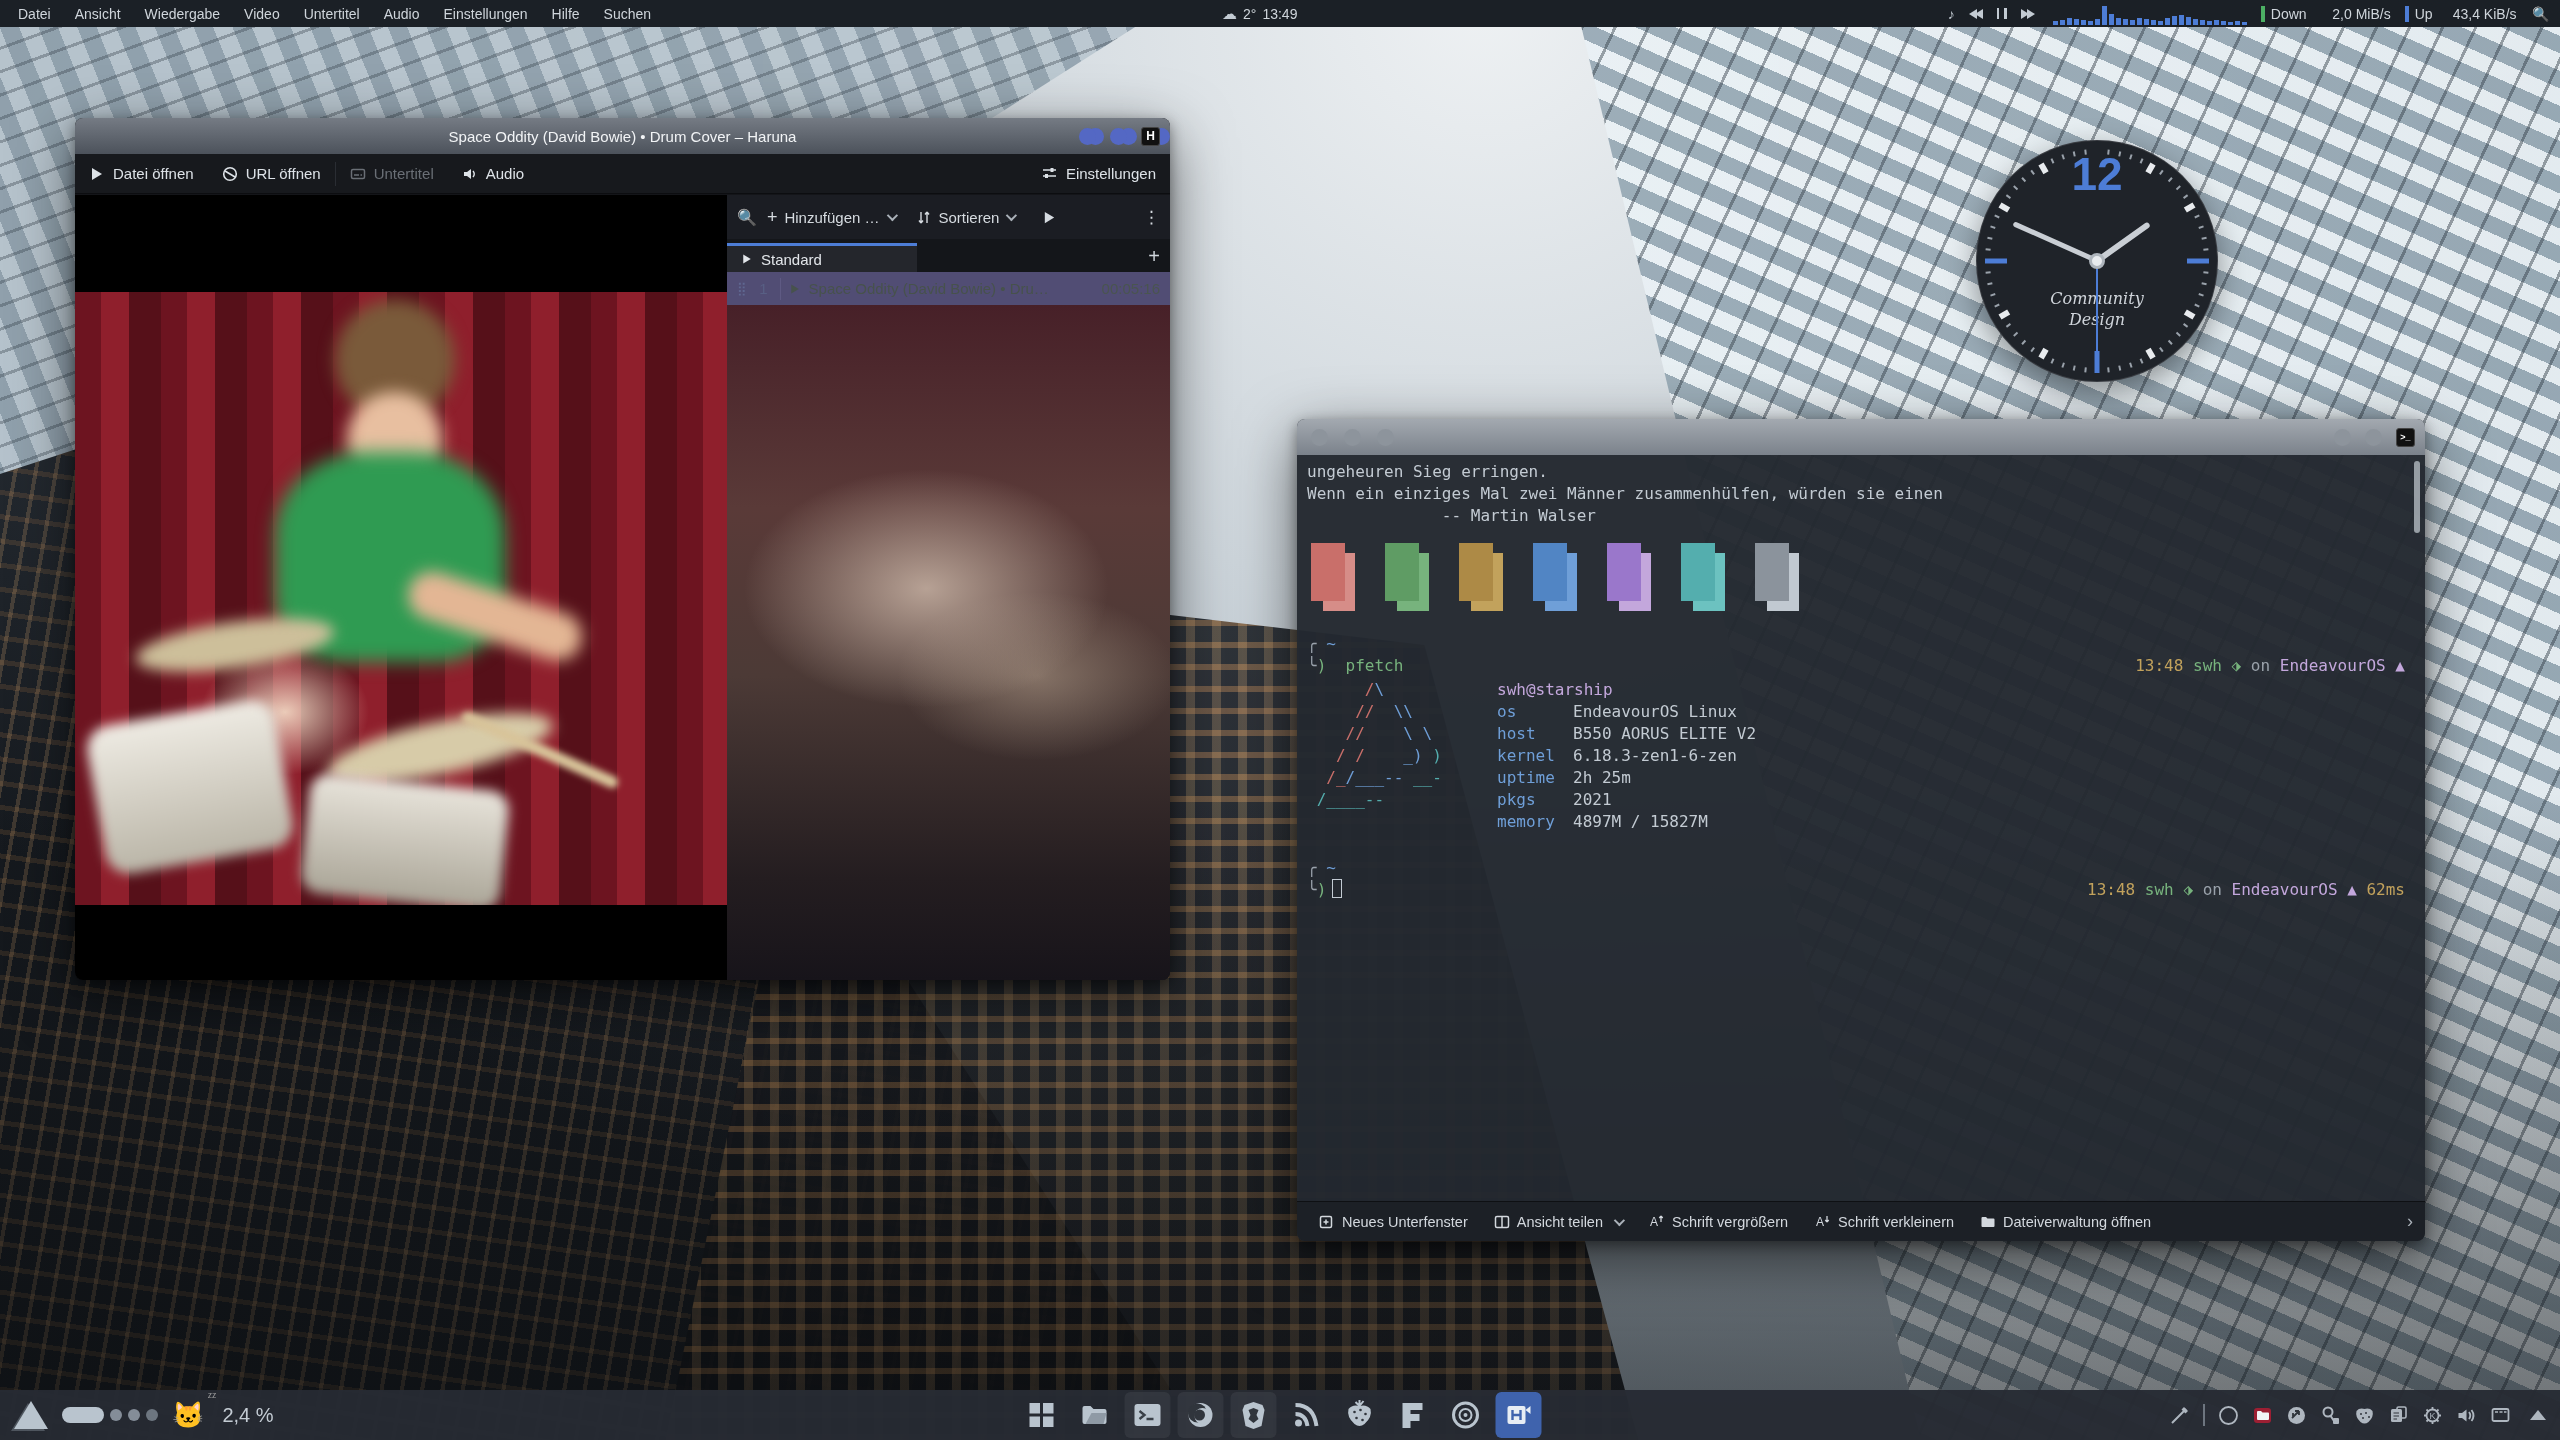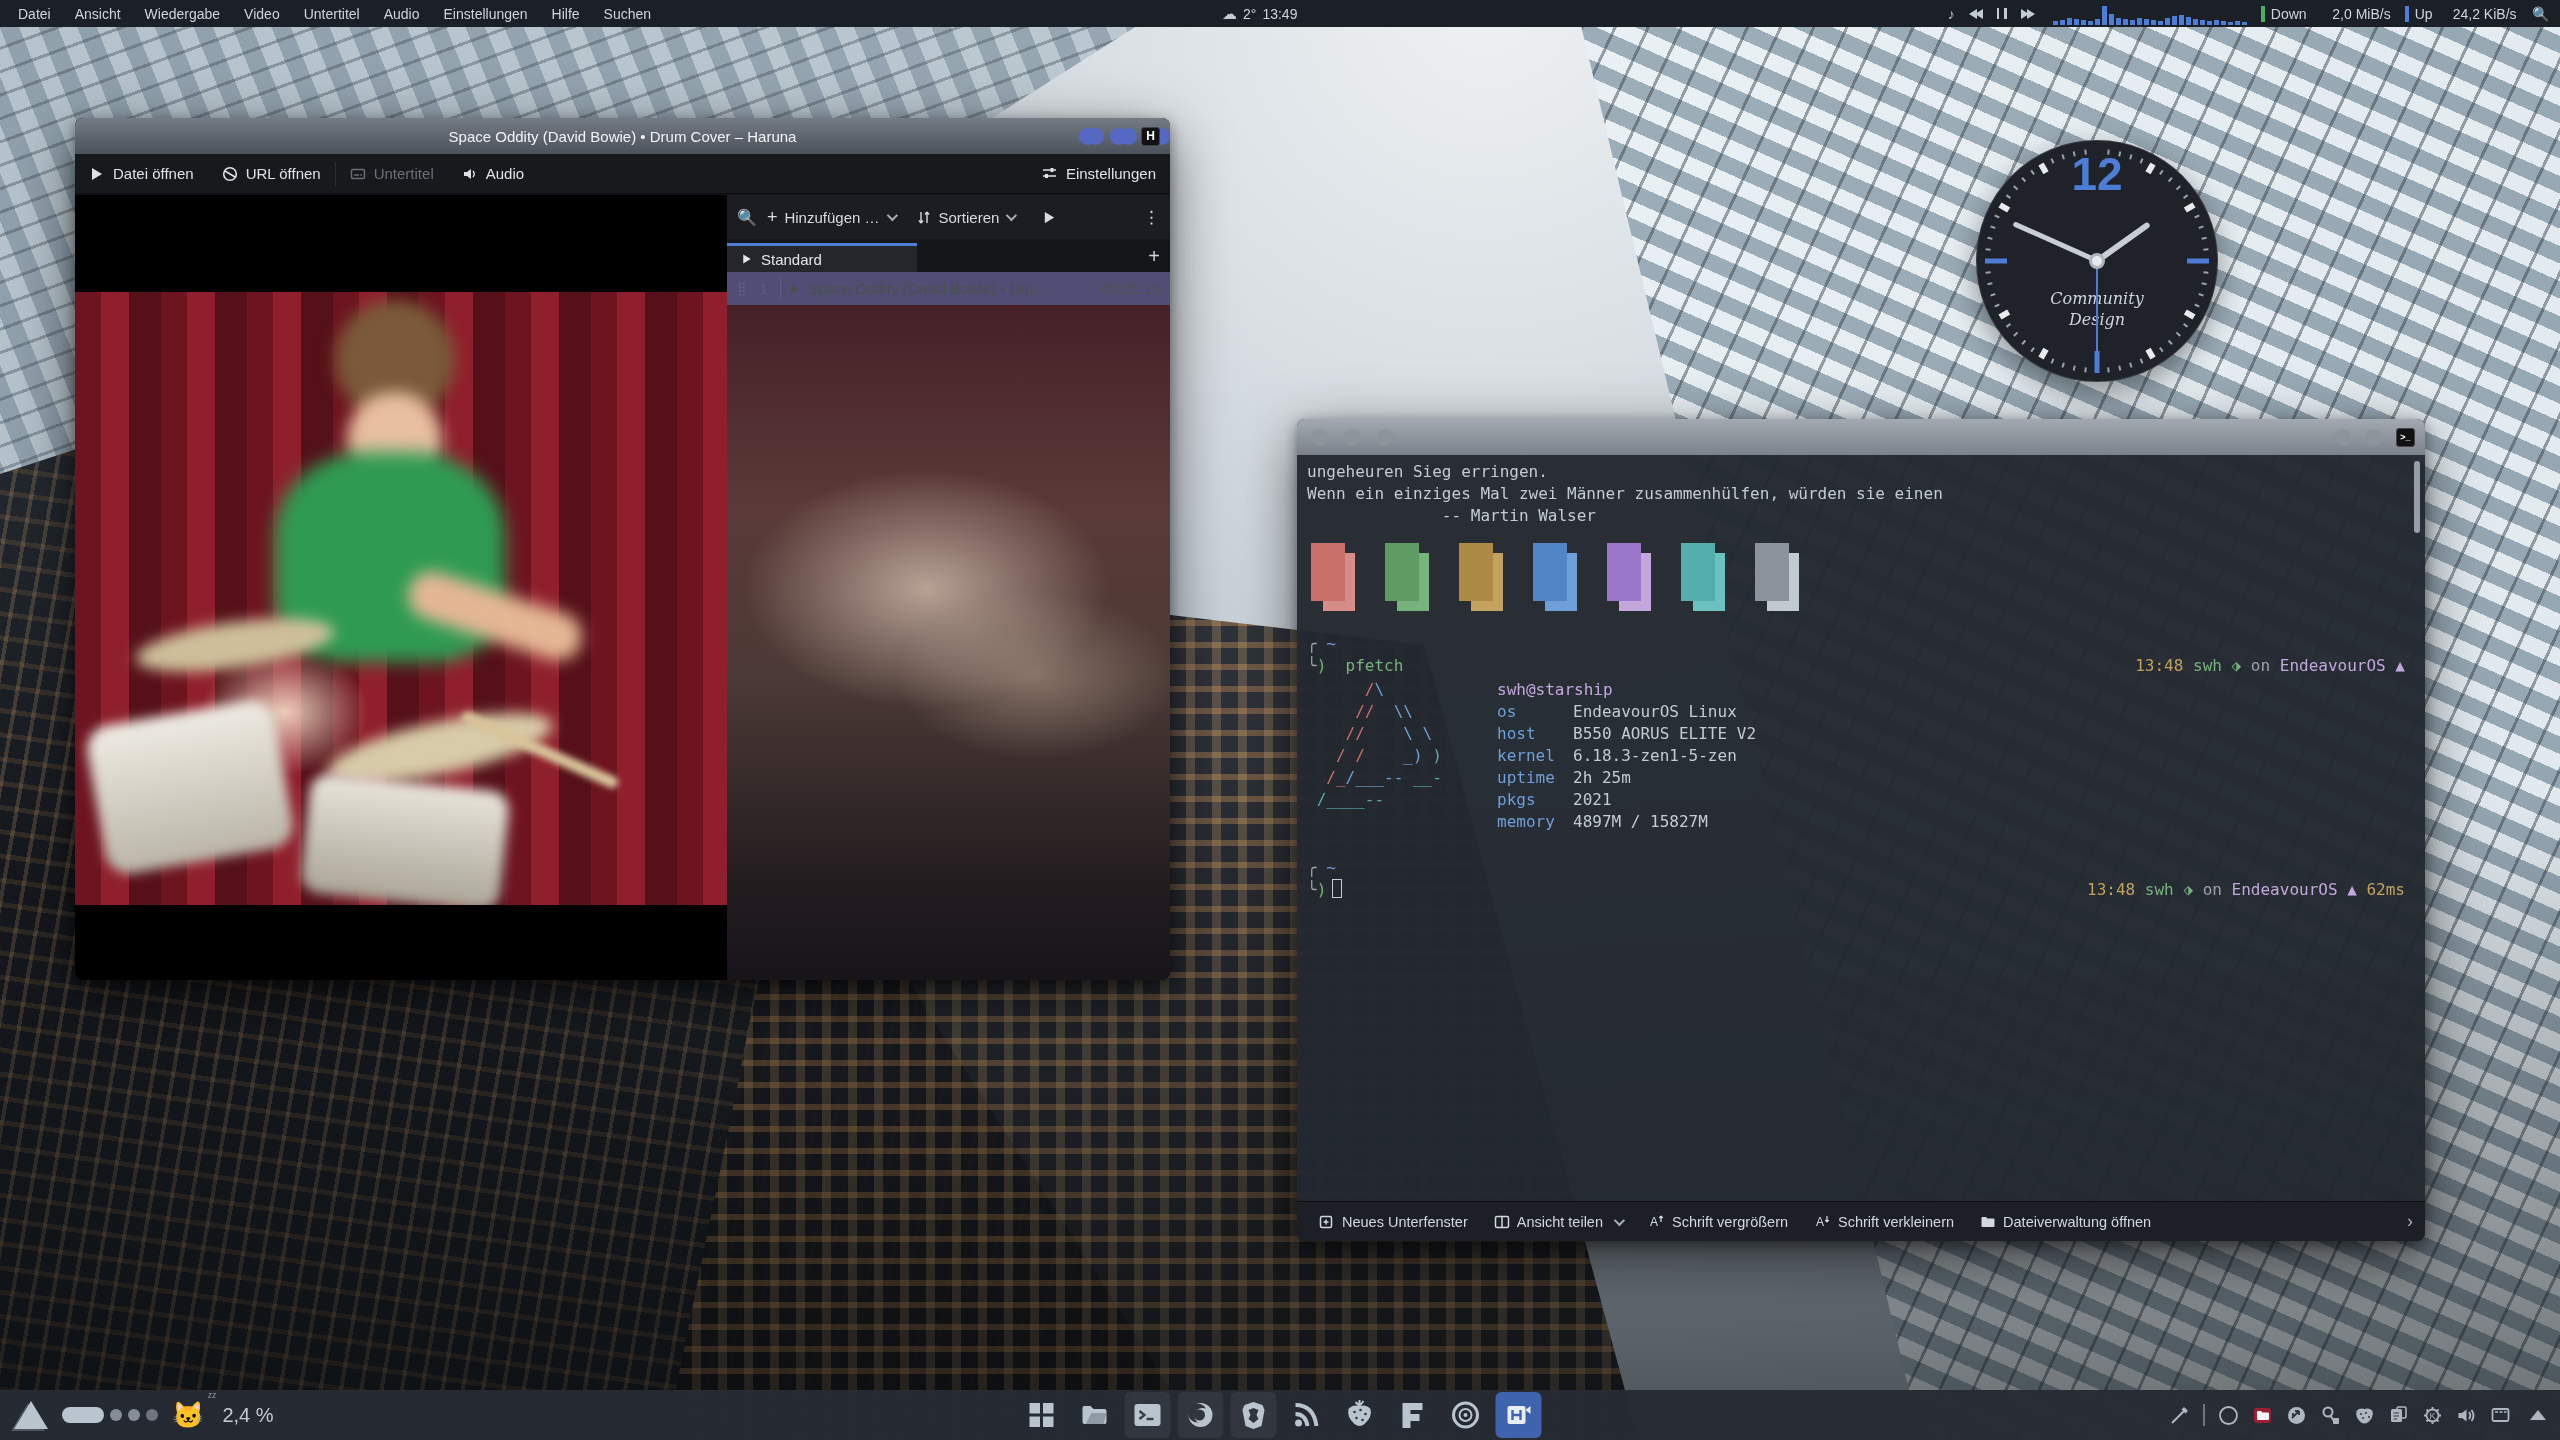--- a/index.html
+++ b/index.html
@@ -287,21 +287,21 @@
         <div class="vbar" style="height: 3px;"></div>
       </div>
     <div class="net-chip">
       <span class="net-mark" id="net-down-mark"></span>
       <span>Down</span>
       <span class="net-val">2,0 MiB/s</span>
     </div>
     <div class="net-chip">
       <span class="net-mark" id="net-up-mark"></span>
       <span>Up</span>
-      <span class="net-val">24,2 KiB/s</span>
+      <span class="net-val">43,4 KiB/s</span>
     </div>
     <span id="topbar-search-icon">🔍</span>
   </div>
 </div>
 
 <div class="window" id="haruna">
   <div class="titlebar">
     <div class="tb-circles">
       <span class="circle-btn"></span>
       <span class="circle-btn"></span>
@@ -505,21 +505,21 @@
             <div class="pf-row">
               <span class="pf-label">os</span>
               <span class="c-fg">EndeavourOS Linux</span>
             </div>
             <div class="pf-row">
               <span class="pf-label">host</span>
               <span class="c-fg">B550 AORUS ELITE V2</span>
             </div>
             <div class="pf-row">
               <span class="pf-label">kernel</span>
-              <span class="c-fg">6.18.3-zen1-5-zen</span>
+              <span class="c-fg">6.18.3-zen1-6-zen</span>
             </div>
             <div class="pf-row">
               <span class="pf-label">uptime</span>
               <span class="c-fg">2h 25m</span>
             </div>
             <div class="pf-row">
               <span class="pf-label">pkgs</span>
               <span class="c-fg">2021</span>
             </div>
             <div class="pf-row">

